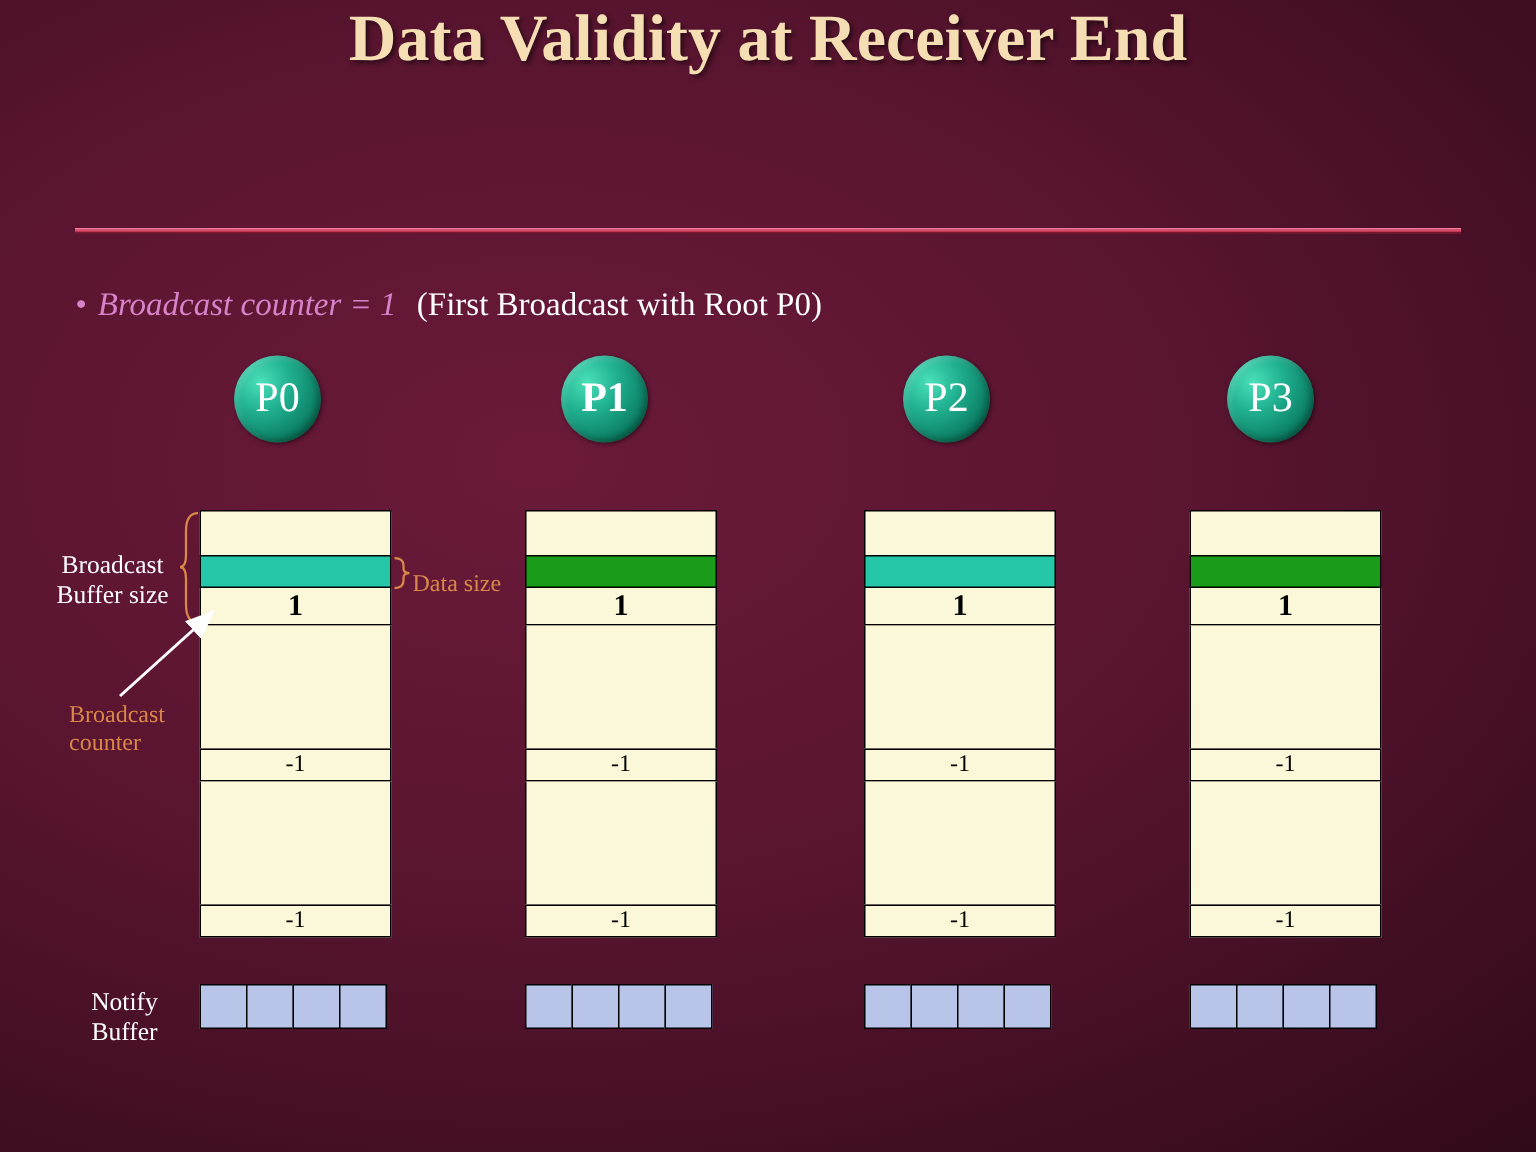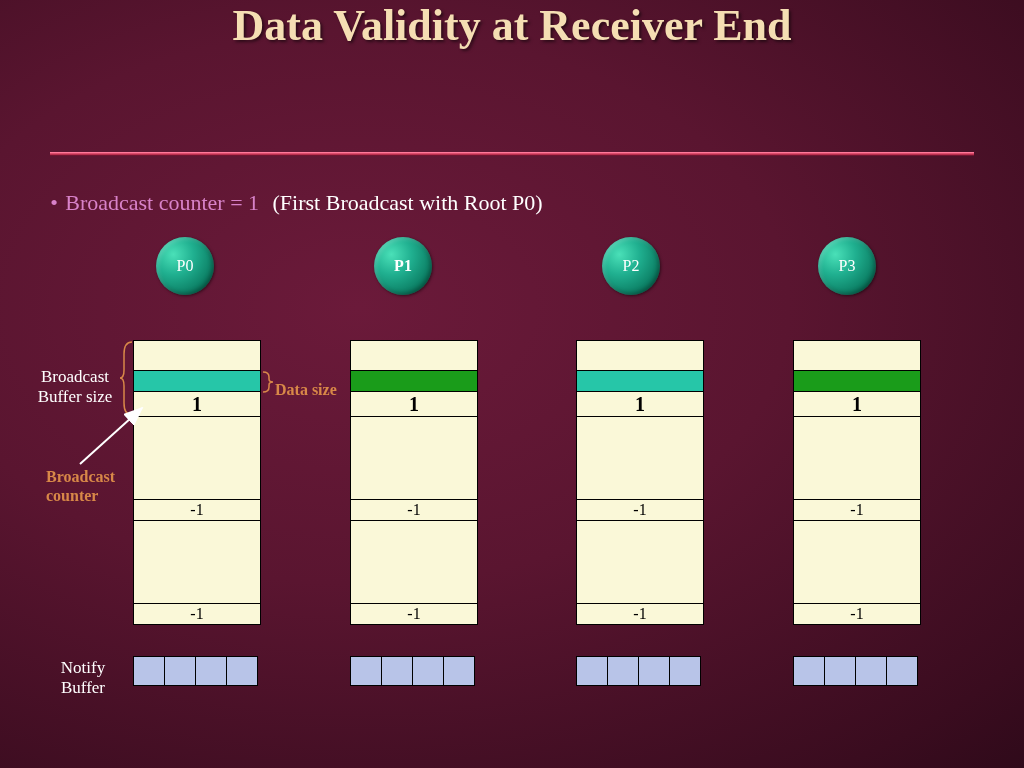--- a/index.html
+++ b/index.html
@@ -28,31 +28,31 @@
     border-top: 1px solid #ff7a9a;
     border-bottom: 1px solid #701530;
   }
   .subtitle-wrap {
     position: absolute;
     top: 190px;
     left: 50px;
     font-size: 22px;
   }
   .bullet { color: #d882c9; font-style: italic; margin-right: 2px; }
-  .sub-italic { color: #d882c9; }
+  .sub-italic { color: #d882c9; font-style: italic; }
   .sub-normal { color: #ffffff; margin-left: 8px; font-family: Liberation Serif, serif; }
   .proc-circle {
     position: absolute;
     width: 58px;
     height: 58px;
     border-radius: 50%;
     background: radial-gradient(circle at 30% 30%, #4ae0b8 0%, #20b090 35%, #0a7a60 75%, #054838 100%);
     box-shadow: 1px 1px 3px rgba(0,0,0,0.5), inset -2px -2px 4px rgba(0,0,0,0.3), inset 2px 2px 4px rgba(255,255,255,0.2);
     color: #ffffff;
-    font-size: 16px;
+    font-size: 28px;
     display: flex;
     align-items: center;
     justify-content: center;
   }
   .col { position: absolute; top: 340px; width: 128px; }
   .block {
     background: #faf8d8;
     border-left: 1px solid #000;
     border-right: 1px solid #000;
   }
@@ -103,21 +103,20 @@
     font-size: 17px;
     text-align: center;
     line-height: 1.2;
   }
   .label-orange {
     position: absolute;
     color: #d88848;
     font-size: 16px;
     text-align: left;
     line-height: 1.2;
-    font-weight: bold;
   }
   .brace-svg { position: absolute; }
   .arrow-svg { position: absolute; }
 </style>
 </head>
 <body>
 
 <div class="title">Data Validity at Receiver End</div>
 <div class="hr-line"></div>
 

